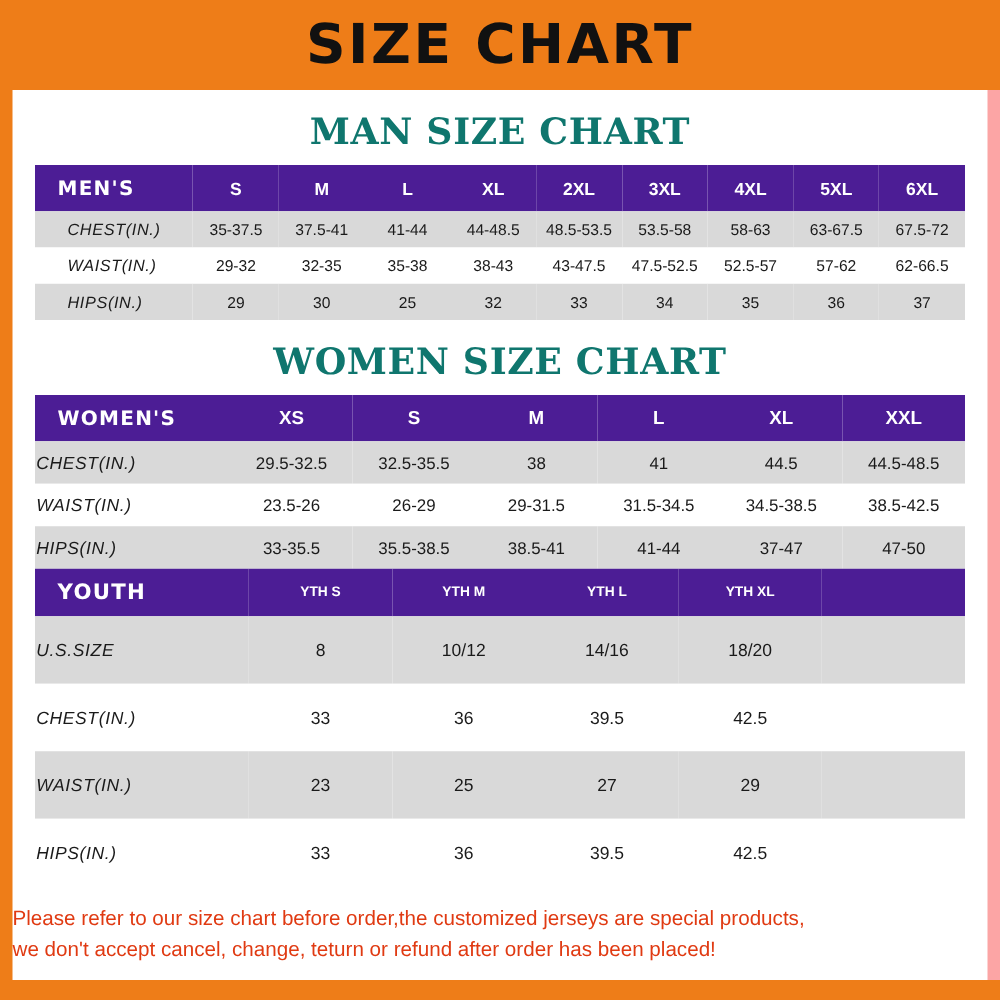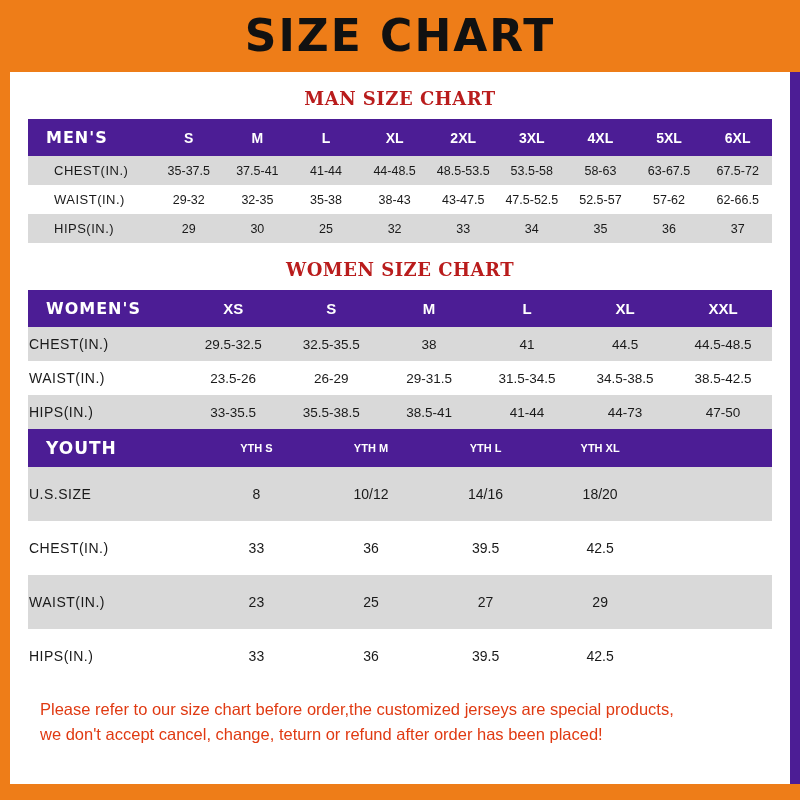--- a/index.html
+++ b/index.html
@@ -13,21 +13,21 @@
     font-family: "Liberation Sans", sans-serif;
     overflow: hidden;
   }
   .page {
     position: relative;
     width: 800px;
     height: 800px;
     background: #ffffff;
     box-sizing: border-box;
     border-left: 10px solid #ee7d18;
-    border-right: 10px solid #4c1d95;
+    border-right: 10px solid #fca5a5;
   }
   .banner {
     background: #ee7d18;
     height: 72px;
     display: flex;
     align-items: center;
     justify-content: center;
     margin: 0 -10px;
   }
   .banner-title {
@@ -39,23 +39,23 @@
     text-align: center;
     line-height: 1;
   }
   .section {
     padding: 0 18px;
   }
   .section-title {
     text-align: center;
     font-family: "DejaVu Serif", serif;
     font-weight: bold;
-    font-size: 18px;
+    font-size: 29px;
     letter-spacing: 0.5px;
-    color: #b91c1c;
+    color: #0f766e;
     margin: 16px 0 10px 0;
   }
   table {
     width: 100%;
     border-collapse: collapse;
     table-layout: fixed;
   }
   thead tr {
     background: #4c1d95;
   }
@@ -79,20 +79,21 @@
     color: #1a1a1a;
     text-align: center;
     padding: 7px 1px;
     font-family: "Liberation Sans", sans-serif;
   }
   tbody td.rowhead {
     text-align: left;
     padding-left: 26px;
     letter-spacing: 0.5px;
     font-size: 13px;
+    font-style: italic;
   }
   tbody tr.alt td {
     background: #d9d9d9;
   }
   tbody tr.plain td {
     background: #ffffff;
   }
 
   
   .t-men col.c0 { width: 17%; }
@@ -101,21 +102,21 @@
   .t-youth thead th { font-size: 11px; }
   .t-youth tbody td { font-size: 14px; padding: 19px 1px; }
   .t-women thead th { font-size: 15px; }
   .t-women tbody td { font-size: 13.5px; padding: 9px 1px; }
   .t-women tbody td.rowhead, .t-youth tbody td.rowhead { font-size: 14px; }
   .t-youth thead th.rowhead { font-size: 17px; }
   .t-women thead th.rowhead { font-size: 16px; }
   .t-men thead th.rowhead { font-size: 16px; }
 
   .footnote {
-    padding: 14px 14px 0 30px;
+    padding: 14px 14px 0 0;
     color: #e03a12;
     font-size: 16.5px;
     line-height: 1.5;
     font-family: "Liberation Sans", sans-serif;
   }
   .bottom-bar {
     position: absolute;
     left: -10px;
     right: -10px;
     bottom: 0;
@@ -243,21 +244,21 @@
           <td>31.5-34.5</td>
           <td>34.5-38.5</td>
           <td>38.5-42.5</td>
         </tr>
         <tr class="alt">
           <td class="rowhead">HIPS(IN.)</td>
           <td>33-35.5</td>
           <td>35.5-38.5</td>
           <td>38.5-41</td>
           <td>41-44</td>
-          <td>44-73</td>
+          <td>37-47</td>
           <td>47-50</td>
         </tr>
       </tbody>
     </table>
   </div>
 
   <div class="section">
     <table class="t-youth">
       <colgroup>
         <col class="c0">

